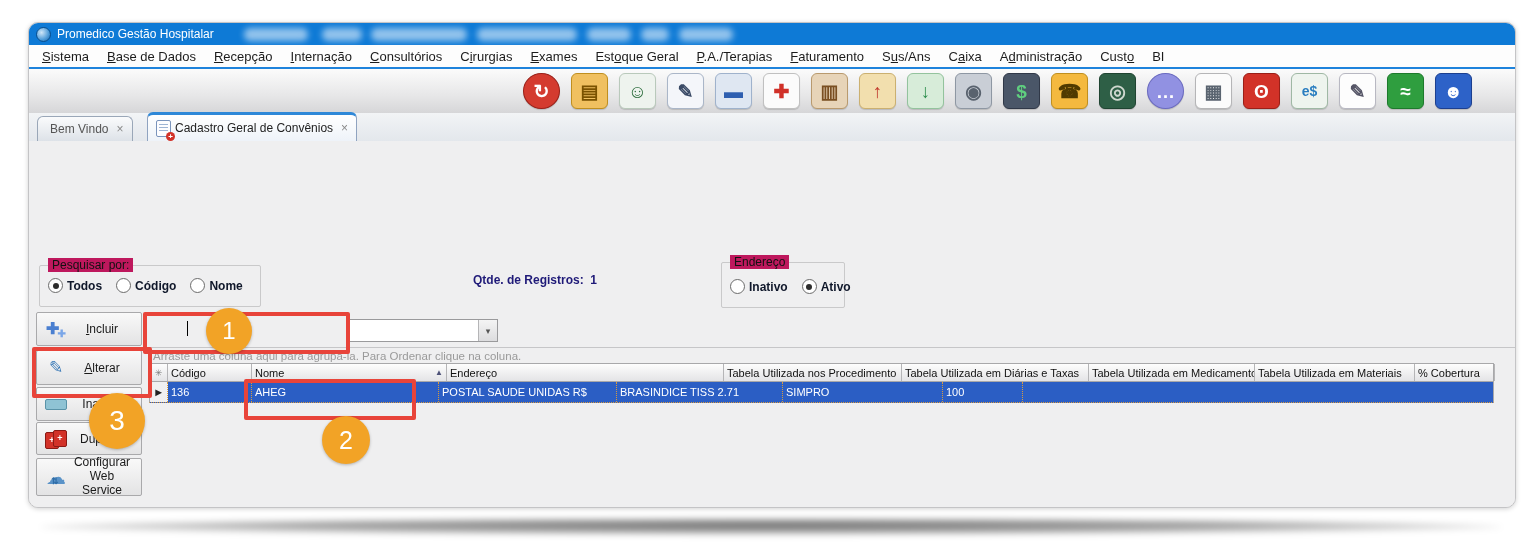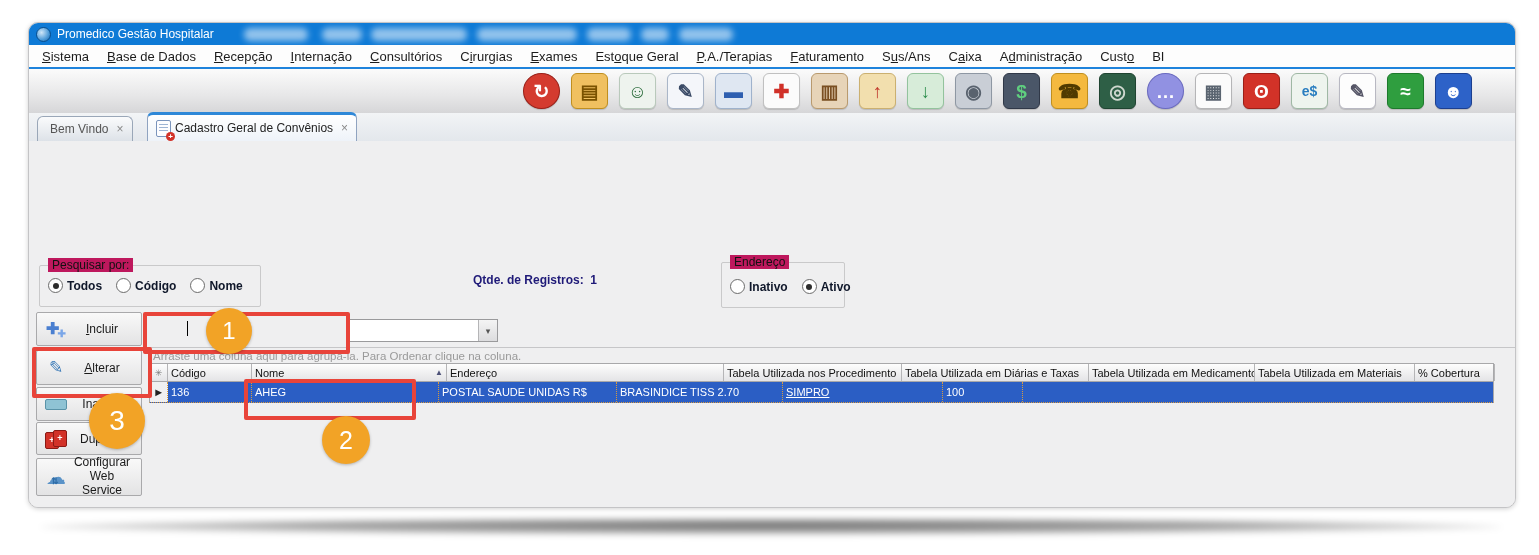--- a/index.html
+++ b/index.html
@@ -332,22 +332,22 @@
           </div>
           <div class="g-hcell" style="width: 80px; flex: 0 0 80px;">
             <span>% Cobertura</span>
           </div>
         </div>
       <div class="g-row" id="grid-row">
           <div class="g-cell sel-c" style="width: 18px; flex: 0 0 18px;">▸</div>
           <div class="g-cell" style="width: 84px; flex: 0 0 84px;">136</div>
           <div class="g-cell" style="width: 187px; flex: 0 0 187px;">AHEG</div>
           <div class="g-cell" style="width: 178px; flex: 0 0 178px;">POSTAL SAUDE UNIDAS R$</div>
-          <div class="g-cell" style="width: 166px; flex: 0 0 166px;">BRASINDICE TISS 2.70</div>
-          <div class="g-cell" style="width: 160px; flex: 0 0 160px; text-decoration: underline;">SIMPRO</div>
+          <div class="g-cell" style="width: 166px; flex: 0 0 166px;">BRASINDICE TISS 2.71</div>
+          <div class="g-cell" style="width: 160px; flex: 0 0 160px;">SIMPRO</div>
           <div class="g-cell" style="width: 80px; flex: 0 0 80px;">100</div>
         </div>
     </div>
 
   </div>
 
   <div class="ann-rect" style="left:114px;top:289px;width:199px;height:34px;"></div>
   <div class="ann-rect" style="left:215px;top:356px;width:164px;height:33px;"></div>
   <div class="ann-rect" style="left:3px;top:324px;width:112px;height:43px;"></div>
 

